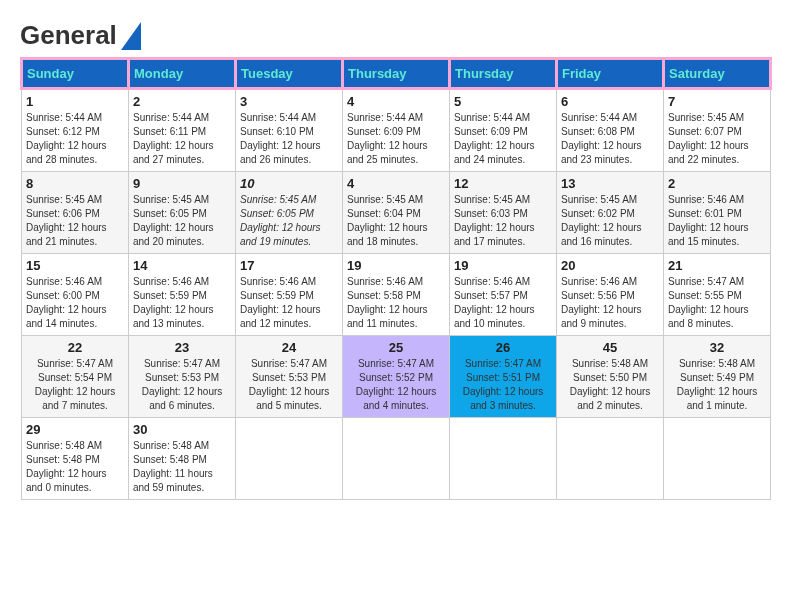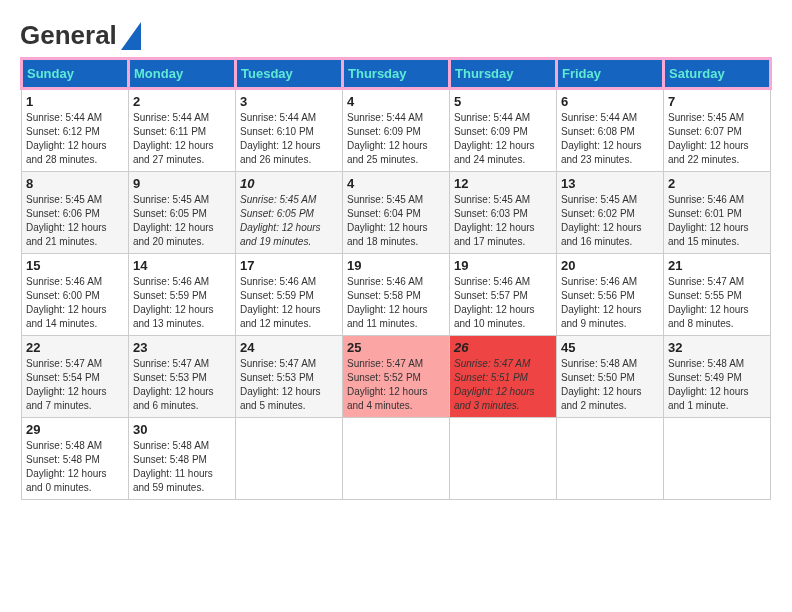--- a/index.html
+++ b/index.html
@@ -230,46 +230,46 @@
 Sunset: 5:56 PM
 Daylight: 12 hours and 9 minutes.</div>
         </td>
         <td>
           <div class="day-number">21</div>
           <div class="day-info" style="white-space: pre-line;">Sunrise: 5:47 AM
 Sunset: 5:55 PM
 Daylight: 12 hours and 8 minutes.</div>
         </td>
       </tr>
-      <tr style="background: rgb(245, 245, 245);">
+      <tr style="background: rgb(245, 245, 245); text-align: center;">
         <td style="background: rgb(245, 245, 245);">
           <div class="day-number">22</div>
           <div class="day-info" style="white-space: pre-line;">Sunrise: 5:47 AM
 Sunset: 5:54 PM
 Daylight: 12 hours and 7 minutes.</div>
         </td>
         <td style="background: rgb(245, 245, 245); margin-left: 8px;">
           <div class="day-number">23</div>
           <div class="day-info" style="white-space: pre-line;">Sunrise: 5:47 AM
 Sunset: 5:53 PM
 Daylight: 12 hours and 6 minutes.</div>
         </td>
         <td style="background: rgb(245, 245, 245);">
           <div class="day-number">24</div>
           <div class="day-info" style="white-space: pre-line;">Sunrise: 5:47 AM
 Sunset: 5:53 PM
 Daylight: 12 hours and 5 minutes.</div>
         </td>
-        <td style="background: #fca5a5;">
+        <td style="background: #c4b5fd;">
           <div class="day-number">25</div>
           <div class="day-info" style="white-space: pre-line;">Sunrise: 5:47 AM
 Sunset: 5:52 PM
 Daylight: 12 hours and 4 minutes.</div>
         </td>
-        <td style="background: #ef4444; font-style: italic;">
+        <td style="background: #0ea5e9;">
           <div class="day-number">26</div>
           <div class="day-info" style="white-space: pre-line;">Sunrise: 5:47 AM
 Sunset: 5:51 PM
 Daylight: 12 hours and 3 minutes.</div>
         </td>
         <td style="background: rgb(245, 245, 245);">
           <div class="day-number">45</div>
           <div class="day-info" style="white-space: pre-line;">Sunrise: 5:48 AM
 Sunset: 5:50 PM
 Daylight: 12 hours and 2 minutes.</div>

